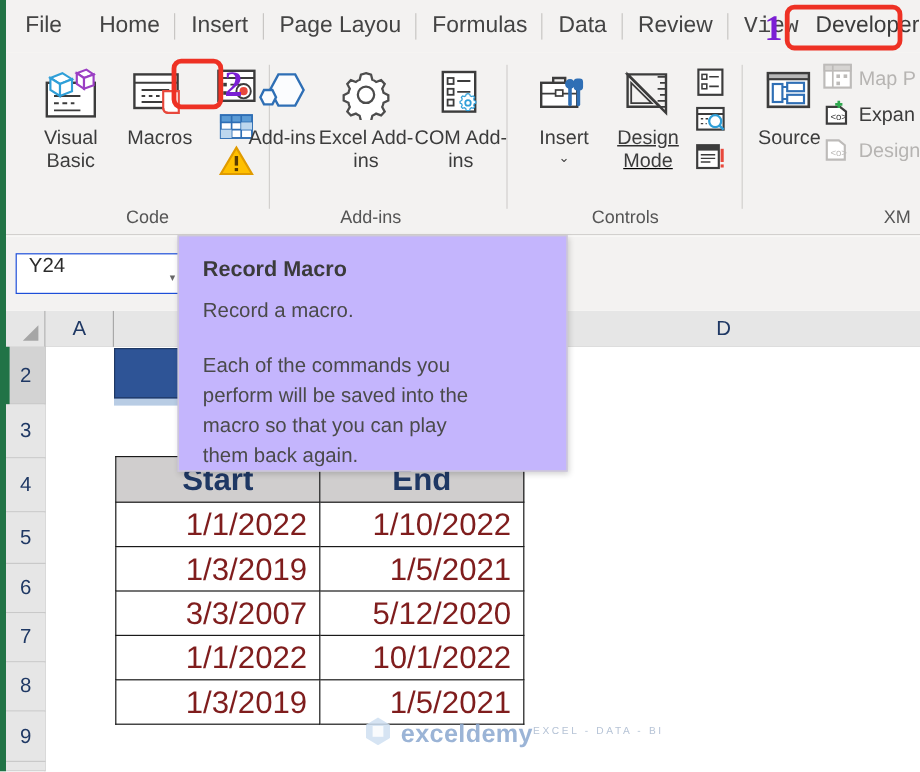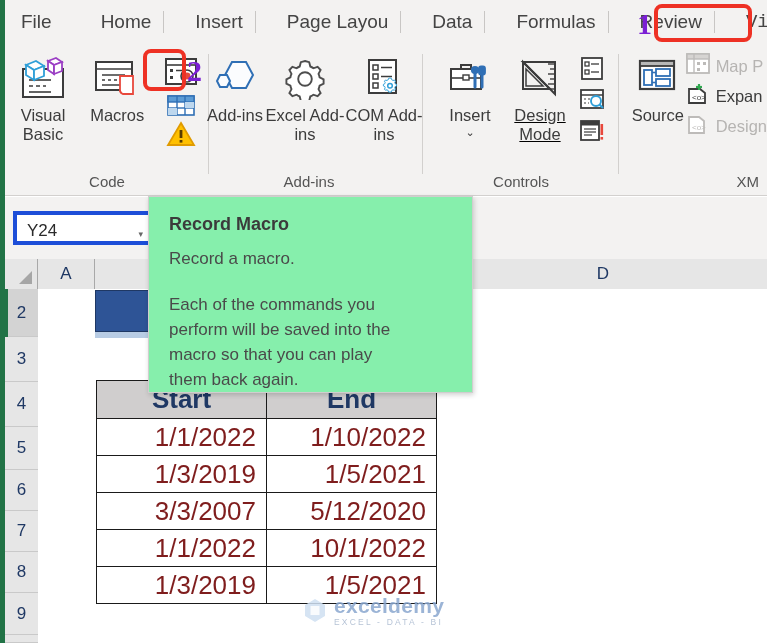--- a/index.html
+++ b/index.html
@@ -21,21 +21,21 @@
     width: 5px; height: 643px;
     background: #217346;
     z-index: 40;
   }
 
   
   .tabstrip {
     position: absolute; left: 5px; top: 0;
     width: 762px; height: 44px;
     background: #f3f2f1;
-    display: flex; align-items: center; gap: 18px;
+    display: flex; align-items: center;
   }
   .tab {
     position: relative;
     height: 44px;
     padding: 0 13px;
     display: flex; align-items: center;
     font-size: 19px;
     color: #444444;
     white-space: nowrap;
   }
@@ -132,22 +132,22 @@
   
   .fbar {
     position: absolute; left: 5px; top: 197px;
     width: 762px; height: 62px;
     background: #f3f2f1;
   }
   .namebox {
     position: absolute; left: 8px; top: 14px;
     width: 140px; height: 34px;
     background: #ffffff;
-    border: 4px solid #1d4ed8;
-    display: flex; align-items: flex-end;
+    border: 1px solid #1d4ed8;
+    display: flex; align-items: flex-start;
     padding-left: 10px;
     font-size: 17px; color: #2b2b2b;
   }
   .nb-caret {
     position: absolute; right: 6px; top: 14px;
     font-size: 9px; color: #666;
   }
 
   
   .gridwrap {
@@ -246,21 +246,21 @@
     text-align: right;
   }
   .dtable .c-start { width: 170px; }
   .dtable .c-end { width: 170px; }
 
   
   .tooltip {
     position: absolute;
     left: 148px; top: 196px;
     width: 325px; height: 197px;
-    background: #86efac;
+    background: #c4b5fd;
     border: 1px solid #d0cece;
     box-shadow: 1px 2px 5px rgba(0,0,0,0.18);
     z-index: 25;
     padding: 17px 20px 0 20px;
   }
   .tt-title {
     font-size: 18px; font-weight: bold; color: #3b3b3b;
     margin-bottom: 12px;
   }
   .tt-line {
@@ -273,21 +273,21 @@
   }
 
   
   .wmark {
     position: absolute;
     left: 302px; top: 596px;
     z-index: 8;
     display: flex; align-items: center; gap: 6px;
     opacity: 0.85;
   }
-  .wm-text { display: flex; flex-direction: column; }
+  .wm-text { display: flex; flex-direction: row; }
   .wm-name {
     font-size: 21px; font-weight: bold; color: #8aa7cf;
     letter-spacing: 0.3px; line-height: 19px;
   }
   .wm-sub {
     font-size: 8.5px; color: #a9b9cf; letter-spacing: 2.2px;
     margin-top: 2px;
   }
 </style>
 </head>
@@ -304,43 +304,43 @@
     <div class="tab sep">
       <span>Home</span>
     </div>
     <div class="tab sep">
       <span>Insert</span>
     </div>
     <div class="tab sep">
       <span>Page Layou</span>
     </div>
     <div class="tab sep">
+      <span>Formulas</span>
+    </div>
+    <div class="tab sep">
       <span>Data</span>
-    </div>
-    <div class="tab sep">
-      <span>Formulas</span>
     </div>
     <div class="tab sep">
       <span>Review</span>
     </div>
     <div class="tab" style="padding-right:2px;font-family:Liberation Mono, monospace;">
       <span>View</span>
     </div>
     <div class="tab" style="padding-left:12px;padding-right:12px;">
       <span class="tab-dev">Developer</span>
 
     </div>
   </div>
 
   <div class="ring" style="left:654px; top:4px; width:98px; height:38px;"></div>
   <div class="num" style="left:637px; top:9px;">1</div>
 
   <div class="ribbon">
 
-    <div class="rgroup" style="left:0px; width:204px;">
+    <div class="rgroup" style="left:16px; width:204px;">
       <div class="rgroup-body">
         <div class="bigbtn" style="width:82px;">
           <span class="ico">
             <svg width="50" height="44" viewBox="0 0 50 44">
               <rect x="5" y="13" width="40" height="28" fill="#ffffff" stroke="#3c3c3c" stroke-width="2"></rect>
               <line x1="11" y1="24" x2="33" y2="24" stroke="#3c3c3c" stroke-width="1.6"></line>
               <line x1="11" y1="30" x2="28" y2="30" stroke="#3c3c3c" stroke-width="1.6" stroke-dasharray="4 3"></line>
               <line x1="11" y1="36" x2="33" y2="36" stroke="#3c3c3c" stroke-width="1.6"></line>
               <g fill="#ffffff" stroke="#9b3fc4" stroke-width="1.8">
                 <polygon points="30,5 38,2 44,6 36,9"></polygon>

